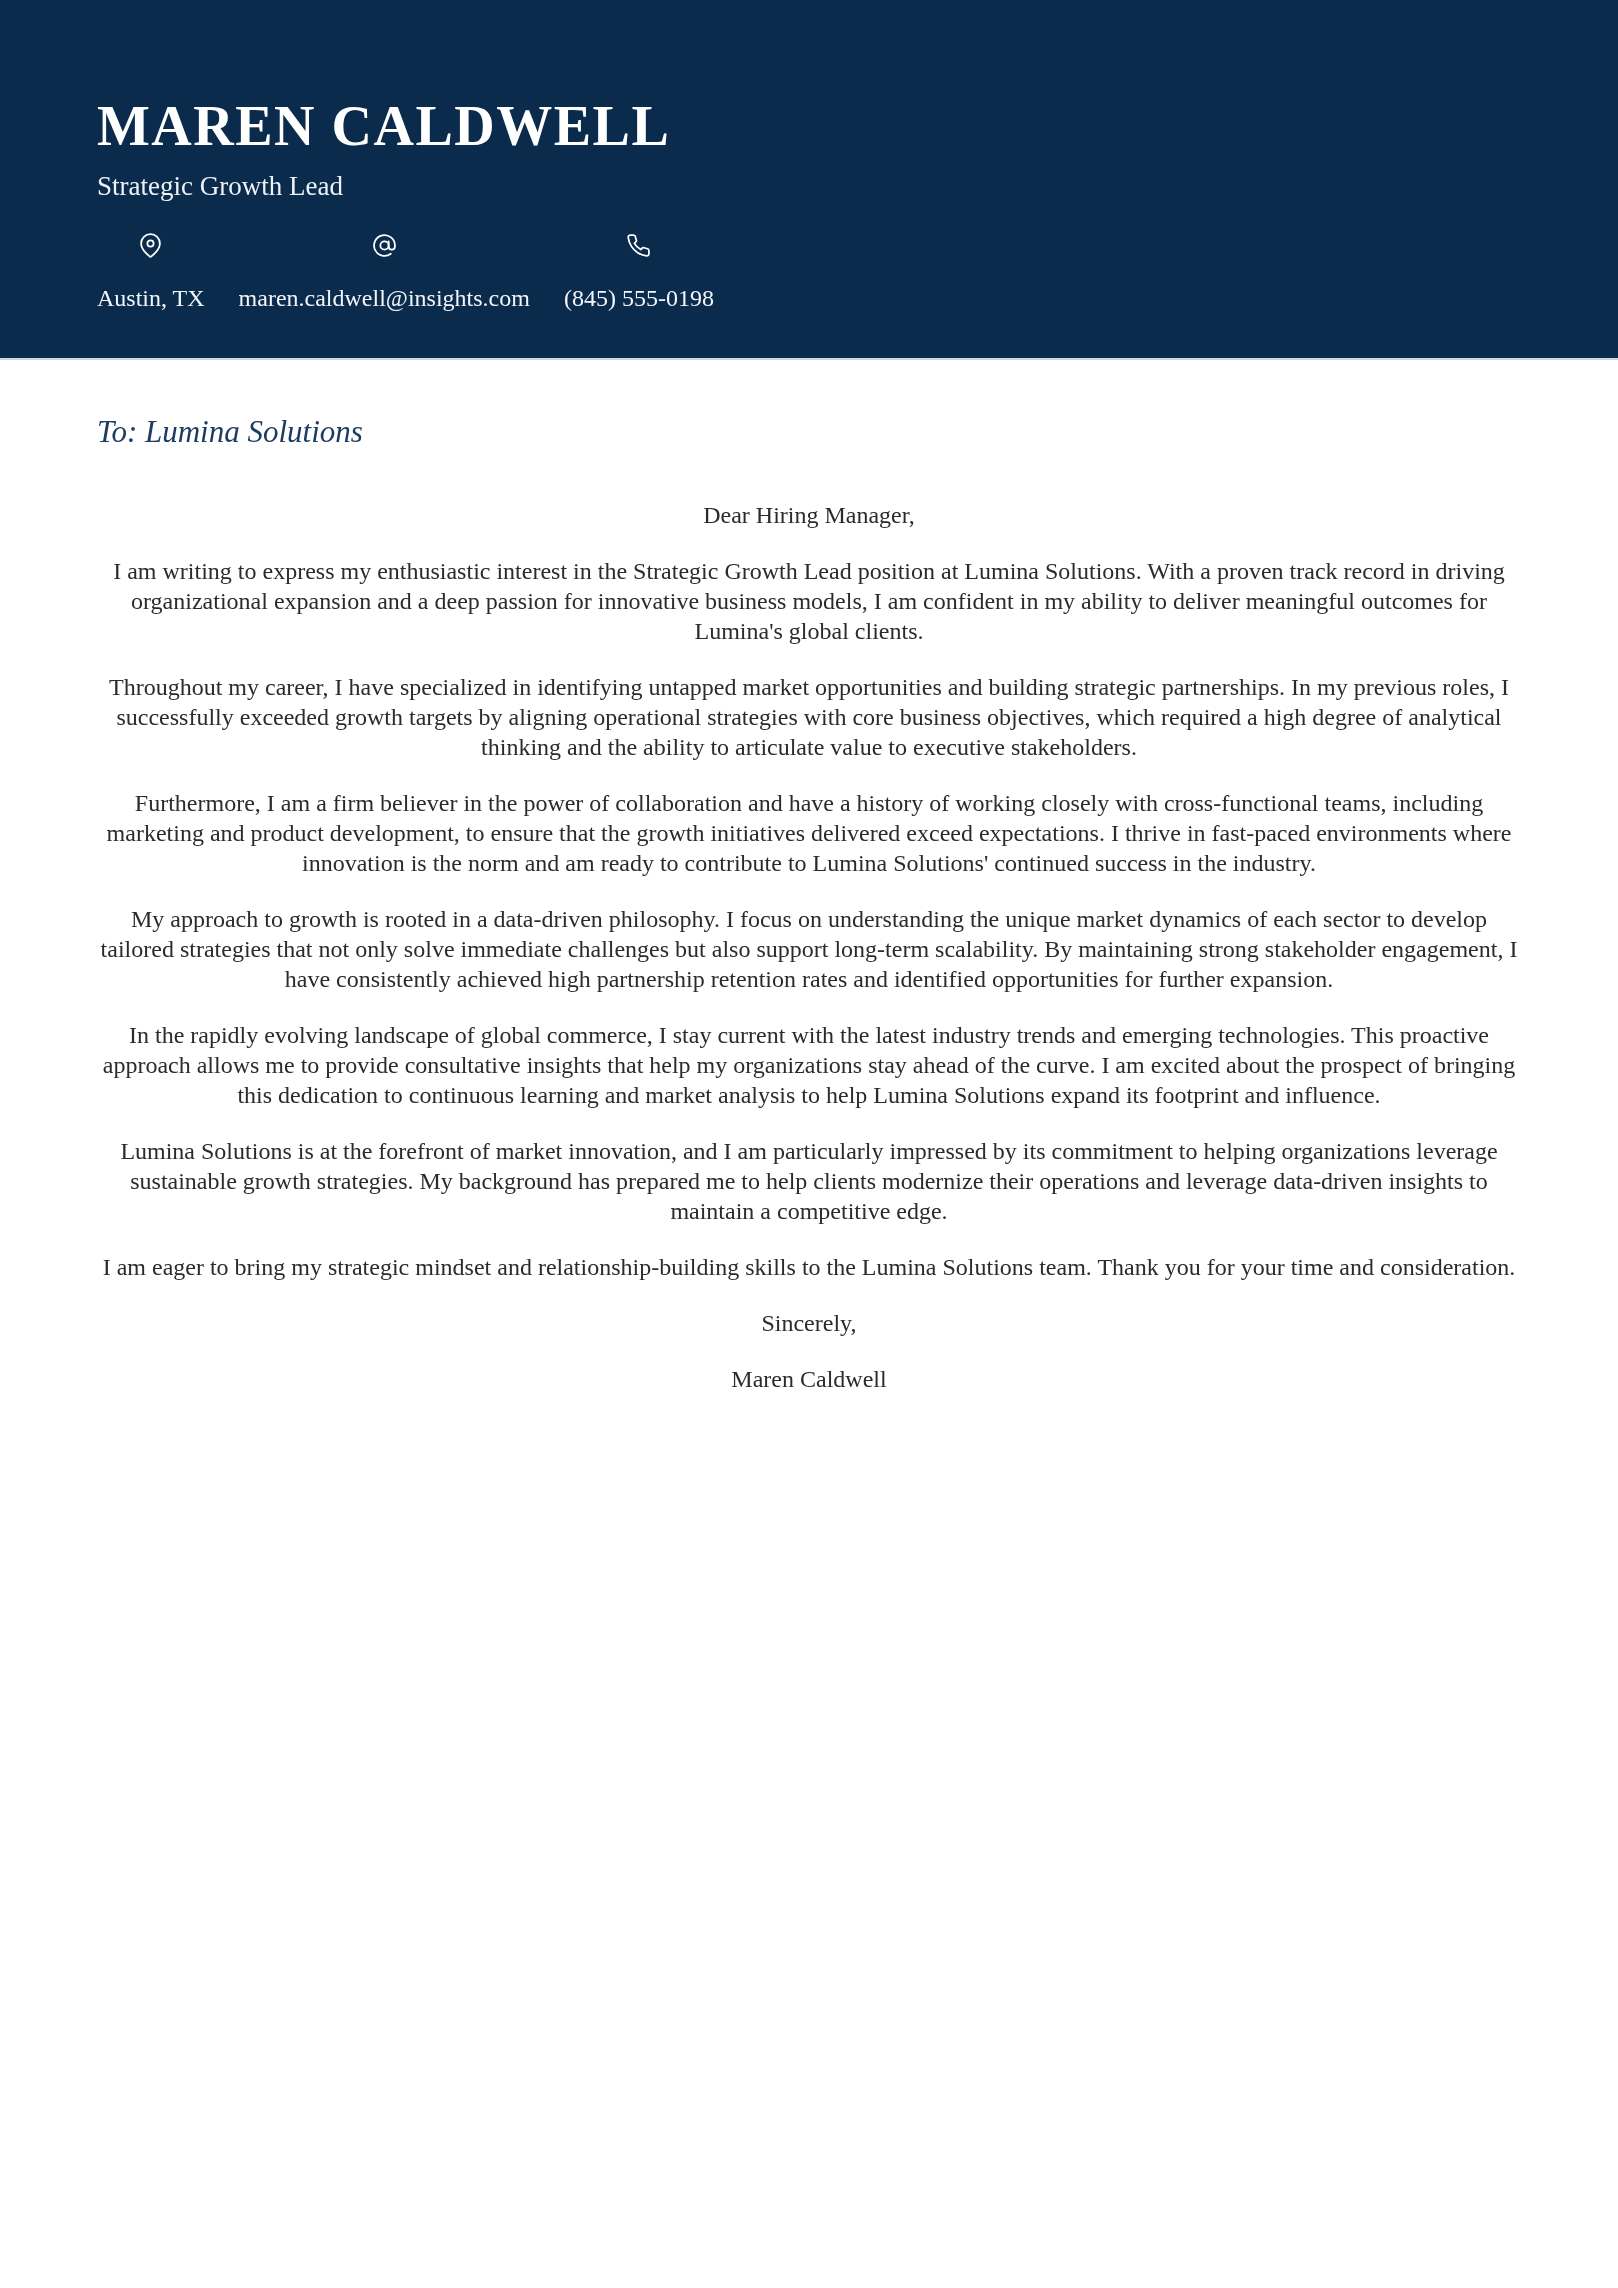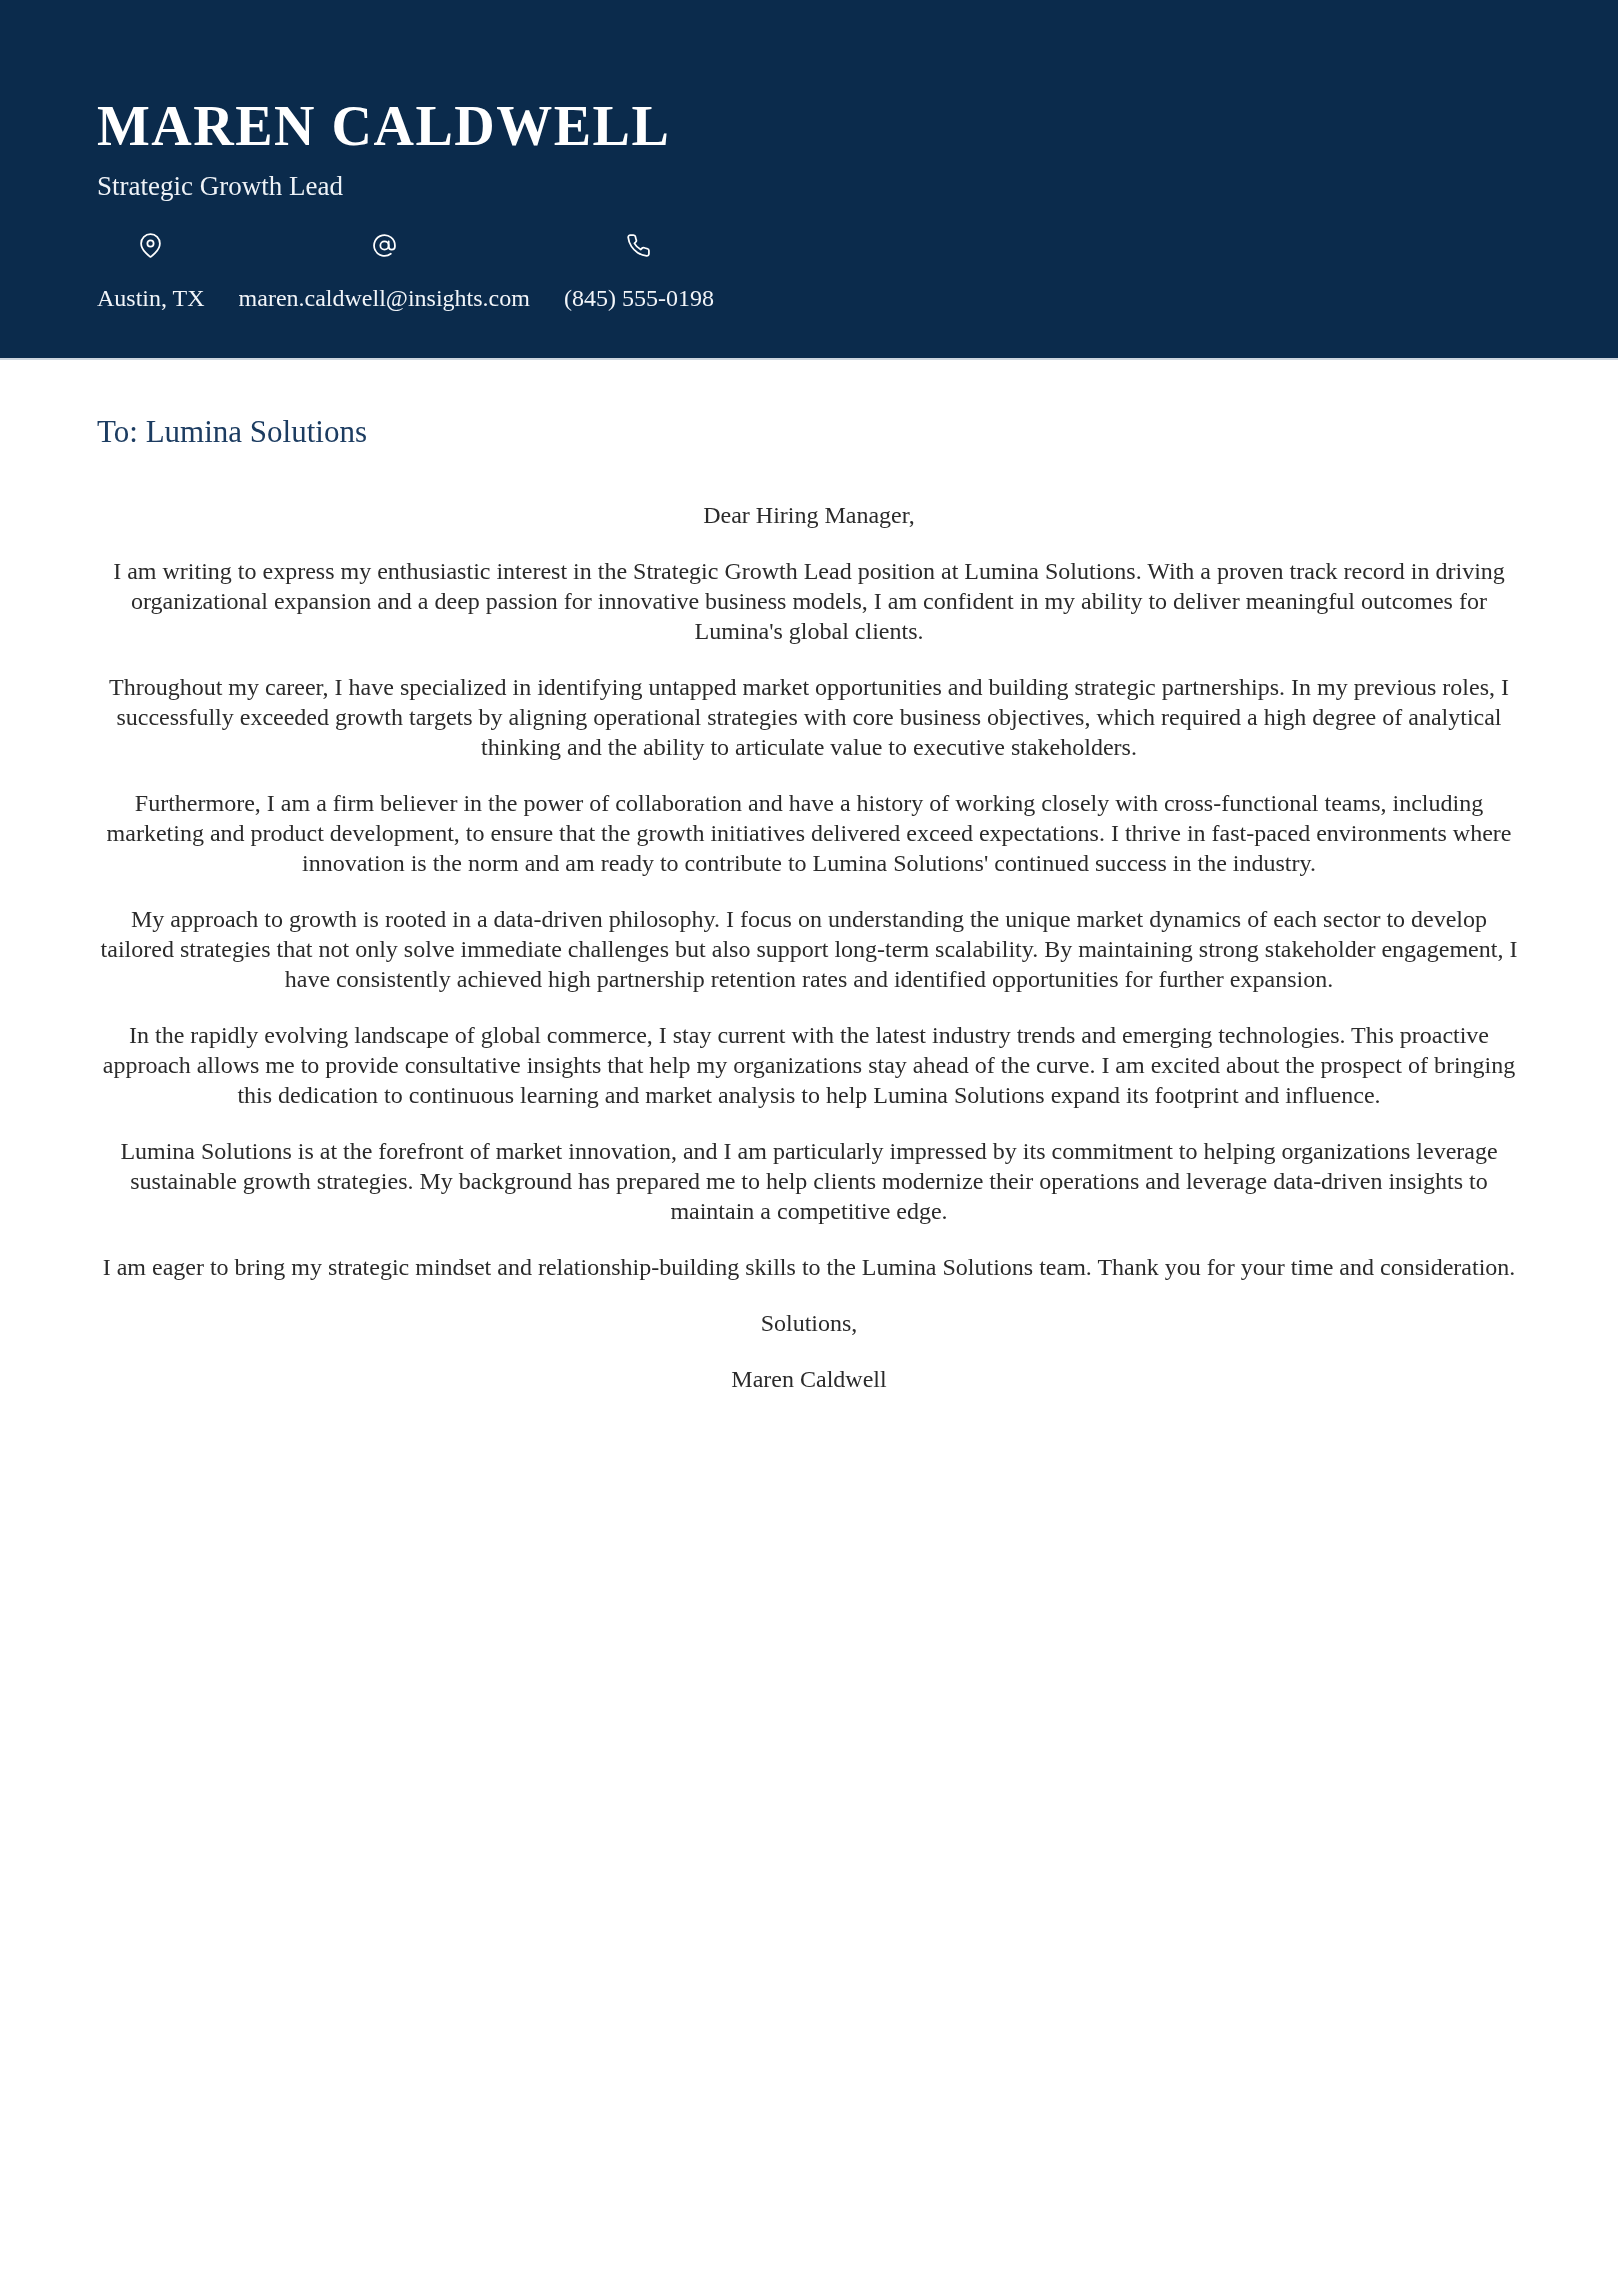--- a/index.html
+++ b/index.html
@@ -66,20 +66,21 @@
   .letter-body {
     box-sizing: border-box;
     padding: 52px 97px 0 97px;
   }
   .recipient {
     margin: 0 0 48px 0;
     font-size: 31px;
     line-height: 1.3;
     font-weight: 400;
     color: var(--accent, #1c3c61);
+    font-style: italic;
   }
   .para {
     margin: 0 0 26px 0;
     font-size: 24px;
     line-height: 30px;
     color: #2b2b2b;
     text-align: center;
   }
   .signature { margin-bottom: 0; }
 </style>
@@ -133,17 +134,17 @@
     <p class="para">Dear Hiring Manager,</p>
 
     <p class="para">I am writing to express my enthusiastic interest in the Strategic Growth Lead position at Lumina Solutions. With a proven track record in driving organizational expansion and a deep passion for innovative business models, I am confident in my ability to deliver meaningful outcomes for Lumina's global clients.</p>
     <p class="para">Throughout my career, I have specialized in identifying untapped market opportunities and building strategic partnerships. In my previous roles, I successfully exceeded growth targets by aligning operational strategies with core business objectives, which required a high degree of analytical thinking and the ability to articulate value to executive stakeholders.</p>
     <p class="para">Furthermore, I am a firm believer in the power of collaboration and have a history of working closely with cross-functional teams, including marketing and product development, to ensure that the growth initiatives delivered exceed expectations. I thrive in fast-paced environments where innovation is the norm and am ready to contribute to Lumina Solutions' continued success in the industry.</p>
     <p class="para">My approach to growth is rooted in a data-driven philosophy. I focus on understanding the unique market dynamics of each sector to develop tailored strategies that not only solve immediate challenges but also support long-term scalability. By maintaining strong stakeholder engagement, I have consistently achieved high partnership retention rates and identified opportunities for further expansion.</p>
     <p class="para">In the rapidly evolving landscape of global commerce, I stay current with the latest industry trends and emerging technologies. This proactive approach allows me to provide consultative insights that help my organizations stay ahead of the curve. I am excited about the prospect of bringing this dedication to continuous learning and market analysis to help Lumina Solutions expand its footprint and influence.</p>
     <p class="para">Lumina Solutions is at the forefront of market innovation, and I am particularly impressed by its commitment to helping organizations leverage sustainable growth strategies. My background has prepared me to help clients modernize their operations and leverage data-driven insights to maintain a competitive edge.</p>
     <p class="para">I am eager to bring my strategic mindset and relationship-building skills to the Lumina Solutions team. Thank you for your time and consideration.</p>
 
-    <p class="para">Solutions,</p>
+    <p class="para">Sincerely,</p>
     <p class="para signature">Maren Caldwell</p>
   </main>
 
 </div>
 
 </body></html>

